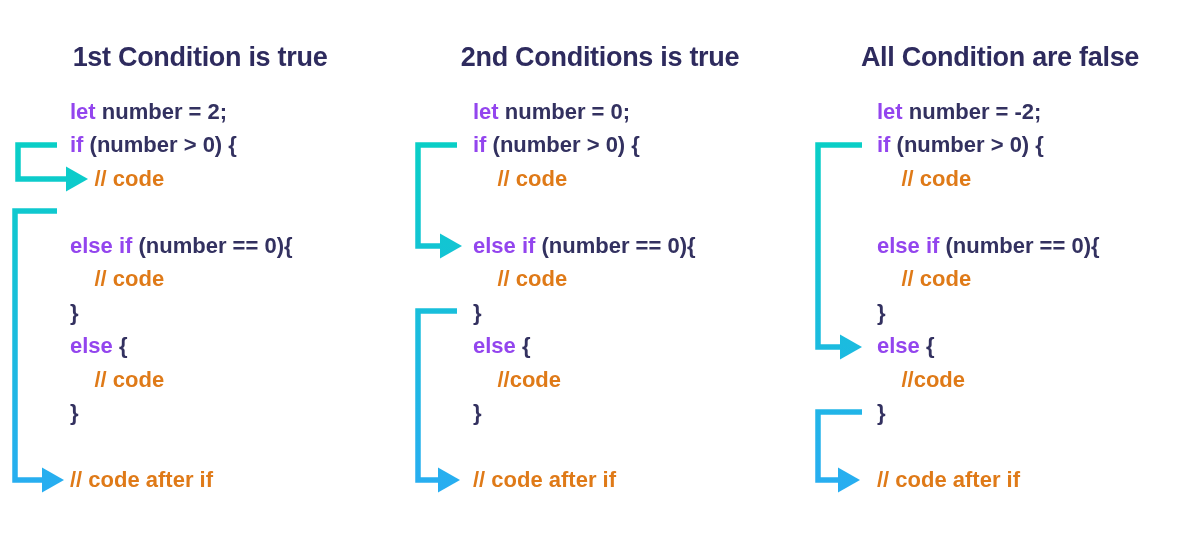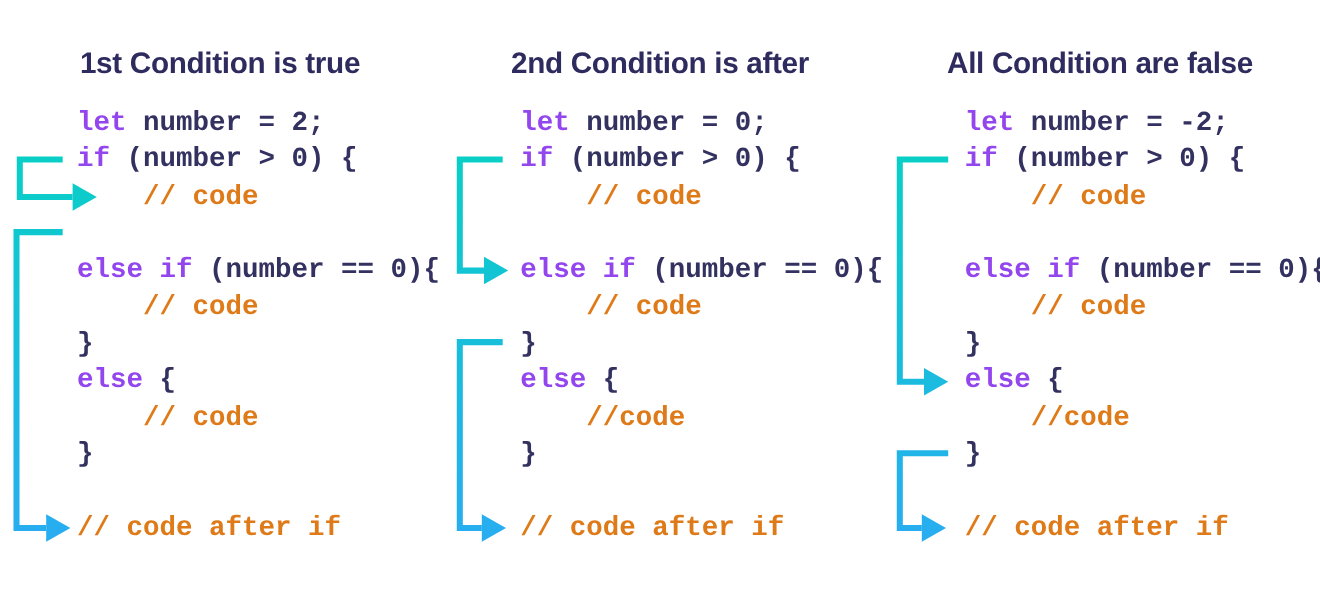--- a/index.html
+++ b/index.html
@@ -22,22 +22,22 @@
   .panel-2{left:400px;}
   .panel-3{left:800px;}
   .title{
     position:absolute;left:0;right:0;top:42px;margin:0;
     text-align:center;
     font-size:27px;font-weight:bold;letter-spacing:-0.3px;
     color:var(--title,#2e2b5e);
   }
   .code{
     position:absolute;top:95px;
-    font-family:Liberation Mono, monospace;
-    font-weight:bold;font-size:25px;
+    font-family:Liberation Sans, sans-serif;
+    font-weight:bold;font-size:22px;
     white-space:pre;
   }
   .line{height:33.45px;line-height:33.45px;}
   .keyword{color:var(--kw,#9345ee);}
   .code-tok{color:var(--code,#333160);}
   .comment{color:var(--cm,#df7a18);}
 </style>
 </head>
 <body>
 
@@ -65,21 +65,21 @@
         <polygon points="860,480 838,467.5 838,492.5" fill="url(#arrowGrad)"></polygon>
       </g>
   </svg>
 
   <section class="panel panel-1">
     <h2 class="title">1st Condition is true</h2>
     <div class="code" style="left: 70px;"><div class="line"><span class="keyword">let</span><span class="code-tok"> number = 2;</span></div><div class="line"><span class="keyword">if</span><span class="code-tok"> (number &gt; 0) {</span></div><div class="line"><span class="comment">    // code</span></div><div class="line"></div><div class="line"><span class="keyword">else if</span><span class="code-tok"> (number == 0){</span></div><div class="line"><span class="comment">    // code</span></div><div class="line"><span class="code-tok">}</span></div><div class="line"><span class="keyword">else</span><span class="code-tok"> {</span></div><div class="line"><span class="comment">    // code</span></div><div class="line"><span class="code-tok">}</span></div><div class="line"></div><div class="line"><span class="comment">// code after if</span></div></div>
   </section>
 
   <section class="panel panel-2">
-    <h2 class="title">2nd Condition is after</h2>
+    <h2 class="title">2nd Conditions is true</h2>
     <div class="code" style="left: 73px;"><div class="line"><span class="keyword">let</span><span class="code-tok"> number = 0;</span></div><div class="line"><span class="keyword">if</span><span class="code-tok"> (number &gt; 0) {</span></div><div class="line"><span class="comment">    // code</span></div><div class="line"></div><div class="line"><span class="keyword">else if</span><span class="code-tok"> (number == 0){</span></div><div class="line"><span class="comment">    // code</span></div><div class="line"><span class="code-tok">}</span></div><div class="line"><span class="keyword">else</span><span class="code-tok"> {</span></div><div class="line"><span class="comment">    //code</span></div><div class="line"><span class="code-tok">}</span></div><div class="line"></div><div class="line"><span class="comment">// code after if</span></div></div>
   </section>
 
   <section class="panel panel-3">
     <h2 class="title">All Condition are false</h2>
     <div class="code" style="left: 77px;"><div class="line"><span class="keyword">let</span><span class="code-tok"> number = -2;</span></div><div class="line"><span class="keyword">if</span><span class="code-tok"> (number &gt; 0) {</span></div><div class="line"><span class="comment">    // code</span></div><div class="line"></div><div class="line"><span class="keyword">else if</span><span class="code-tok"> (number == 0){</span></div><div class="line"><span class="comment">    // code</span></div><div class="line"><span class="code-tok">}</span></div><div class="line"><span class="keyword">else</span><span class="code-tok"> {</span></div><div class="line"><span class="comment">    //code</span></div><div class="line"><span class="code-tok">}</span></div><div class="line"></div><div class="line"><span class="comment">// code after if</span></div></div>
   </section>
 
 </div>
 

